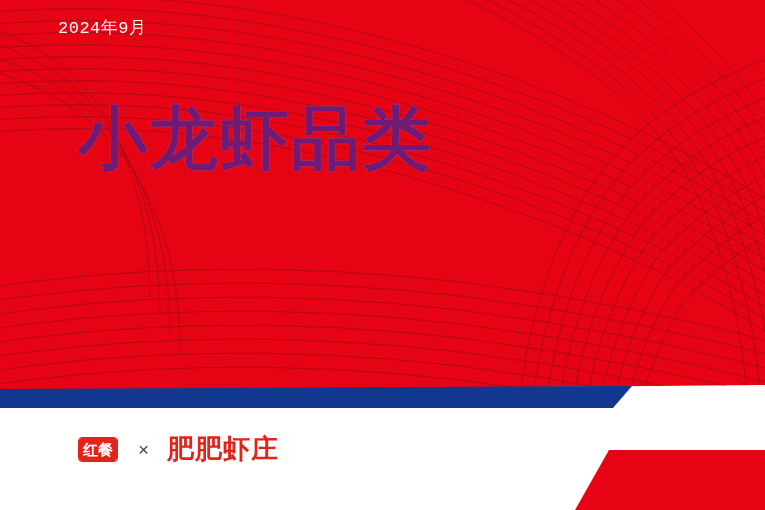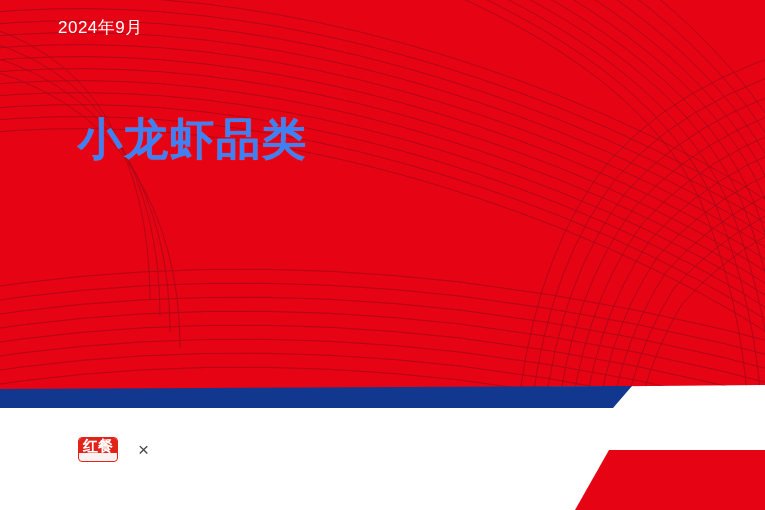--- a/index.html
+++ b/index.html
@@ -54,22 +54,22 @@
   }
 
   
   .title-block {
     position: absolute;
     left: 78px;
     top: 95px;
     width: 620px;
   }
   .title-line {
-    color: #3b82f6;
-    font-size: 44px;
+    color: #701a75;
+    font-size: 69px;
     font-weight: 700;
     letter-spacing: 2px;
     line-height: 88px;
     white-space: nowrap;
     text-shadow: 0 0 1px rgba(255,255,255,0.35);
   }
   .title-line-2 {
     letter-spacing: 1px;
   }
 
@@ -85,21 +85,20 @@
 
   .logo-hongcan {
     display: flex;
     align-items: stretch;
     height: 25px;
     border: 1.5px solid #e2231a;
     border-radius: 4px;
     overflow: hidden;
     background: #fdf2f2;
     box-sizing: border-box;
-    flex-direction: column;
   }
   .logo-hongcan-mark {
     background: #e2231a;
     color: #ffffff;
     font-size: 15px;
     font-weight: 700;
     letter-spacing: 0px;
     display: flex;
     align-items: center;
     justify-content: center;
@@ -152,20 +151,21 @@
   }
   .date-badge-text {
     position: absolute;
     left: 58px;
     top: 16px;
     color: #ffffff;
     font-size: 17px;
     font-weight: 400;
     letter-spacing: 0.5px;
     white-space: nowrap;
+    font-family: Liberation Mono, monospace;
   }
 </style>
 </head>
 <body>
 
 <div id="cover">
 
   <div class="hero">
     <svg class="hero-pattern" viewBox="0 0 765 392" width="765" height="392" preserveAspectRatio="none">
       <defs>
@@ -231,18 +231,19 @@
 
   <div class="title-block">
     <div class="title-line title-line-1">小龙虾品类</div>
   </div>
 
   <div class="footer-logos">
     <div class="logo-hongcan">
       <span class="logo-hongcan-mark">红餐</span>
     </div>
     <span class="logo-separator">×</span>
+    <span class="logo-feifei">肥肥虾庄</span>
   </div>
 
   <div class="date-badge"></div>
   <div class="date-badge-text">2024年9月</div>
 
 </div>
 
 </body></html>

